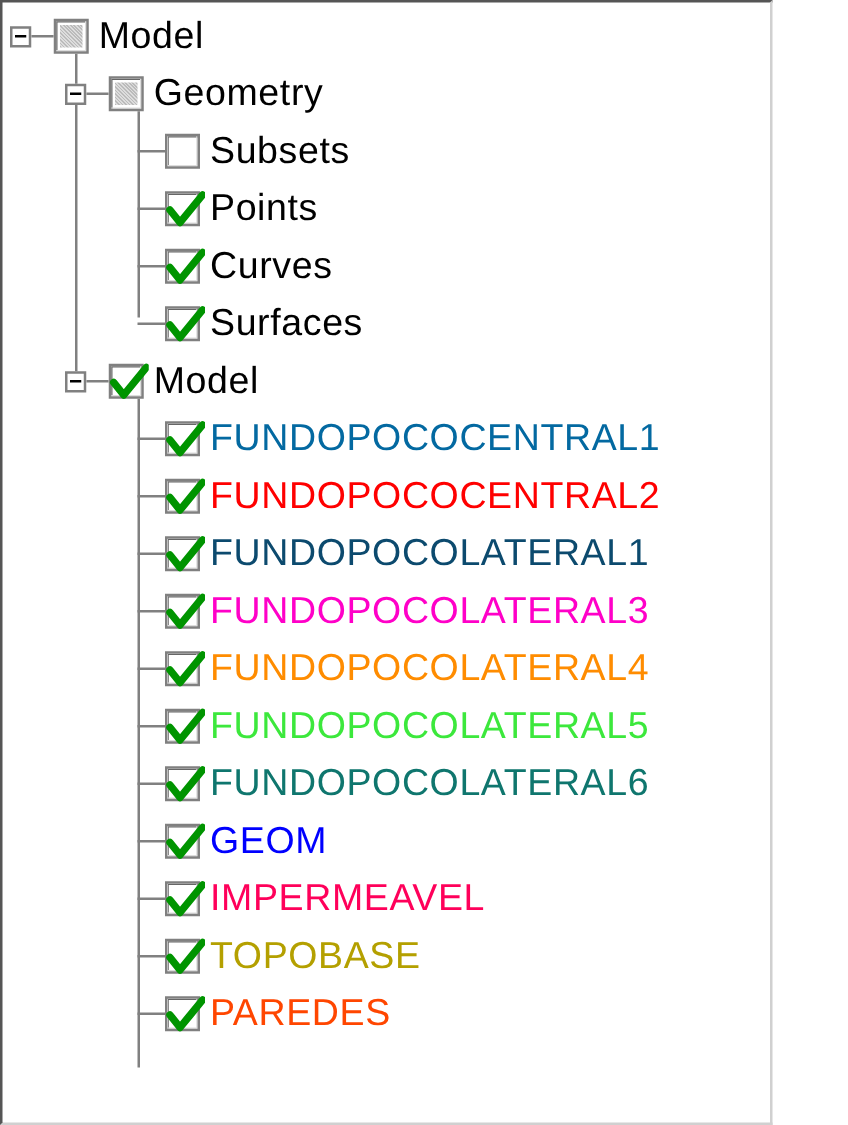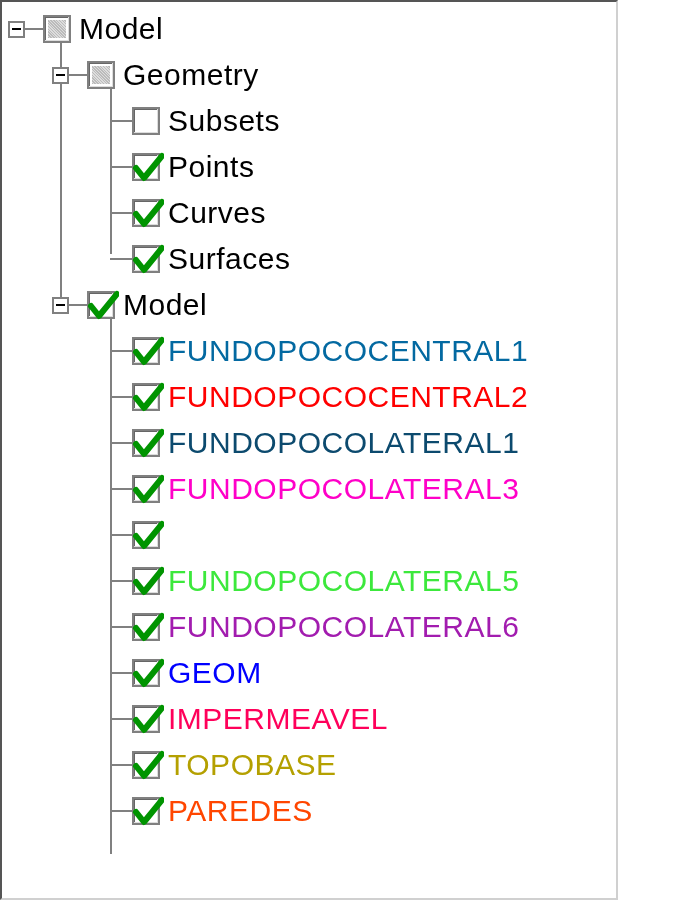--- a/index.html
+++ b/index.html
@@ -213,40 +213,41 @@
     <span class="label" style="color:#FF00C8">FUNDOPOCOLATERAL3</span>
   </div>
   <div class="row">
     <div class="vgap" style="width:108px;"></div>
       <div class="hseg" style="width:22px;"></div>
     <div class="chk">
         <svg viewBox="0 0 32 32">
           <path d="M4 16 L12 26 L30 4" stroke="#009400" stroke-width="6" fill="none" stroke-linecap="round" stroke-linejoin="round"></path>
         </svg>
       </div>
+    <span class="label" style="color:#FF8C00">FUNDOPOCOLATERAL4</span>
   </div>
   <div class="row">
     <div class="vgap" style="width:108px;"></div>
       <div class="hseg" style="width:22px;"></div>
     <div class="chk">
         <svg viewBox="0 0 32 32">
           <path d="M4 16 L12 26 L30 4" stroke="#009400" stroke-width="6" fill="none" stroke-linecap="round" stroke-linejoin="round"></path>
         </svg>
       </div>
     <span class="label" style="color:#3CE83C">FUNDOPOCOLATERAL5</span>
   </div>
   <div class="row">
     <div class="vgap" style="width:108px;"></div>
       <div class="hseg" style="width:22px;"></div>
     <div class="chk">
         <svg viewBox="0 0 32 32">
           <path d="M4 16 L12 26 L30 4" stroke="#009400" stroke-width="6" fill="none" stroke-linecap="round" stroke-linejoin="round"></path>
         </svg>
       </div>
-    <span class="label" style="color:#a21caf">FUNDOPOCOLATERAL6</span>
+    <span class="label" style="color:#0f766e">FUNDOPOCOLATERAL6</span>
   </div>
   <div class="row">
     <div class="vgap" style="width:108px;"></div>
       <div class="hseg" style="width:22px;"></div>
     <div class="chk">
         <svg viewBox="0 0 32 32">
           <path d="M4 16 L12 26 L30 4" stroke="#009400" stroke-width="6" fill="none" stroke-linecap="round" stroke-linejoin="round"></path>
         </svg>
       </div>
     <span class="label" style="color:#0000FF">GEOM</span>

